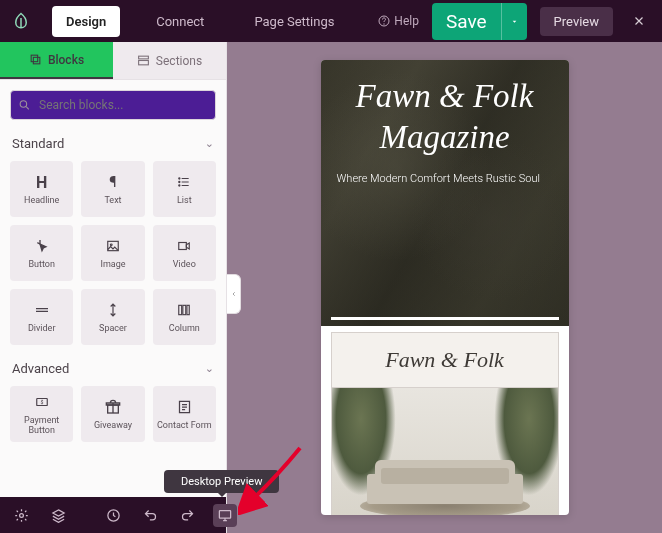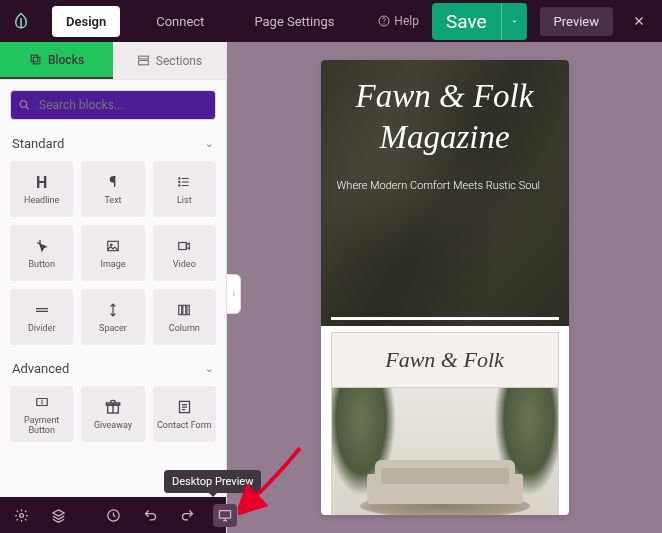--- a/index.html
+++ b/index.html
@@ -34,28 +34,28 @@
   .block{background:#efeaee;border-radius:4px;height:56px;display:flex;flex-direction:column;align-items:center;justify-content:center;gap:4px;cursor:pointer}
   .block .ico{height:20px;display:flex;align-items:center;justify-content:center;color:#4a414a;font-size:15px}
   .block .lbl{font-size:9px;color:#5c535a;text-align:center;line-height:1.1}
   .scroll{flex:1;overflow:hidden}
 
   .bottombar{height:36px;background:#2a0f27;display:flex;align-items:center;padding:0 10px;gap:14px}
   .bb-ico{color:#cdb9ca;cursor:pointer;display:flex;padding:4px}
   .bb-ico.active{background:#5a3f57;border-radius:4px}
   .bb-sep{width:1px;height:18px;background:#4e334b;margin:0 2px}
 
-  .tooltip{position:absolute;bottom:40px;left:164px;background:#3f3640;color:#fff;font-size:11px;padding:5px 8px;border-radius:4px;white-space:nowrap}
+  .tooltip{position:absolute;bottom:40px;left:164px;background:#3f3640;color:#fff;font-size:11px;padding:5px 17px;border-radius:4px;white-space:nowrap}
   .tooltip:after{content:"";position:absolute;bottom:-4px;left:50%;transform:translateX(-50%);border:4px solid transparent;border-top-color:#3f3640;border-bottom:none}
 
   .canvas{flex:1;position:relative;display:flex;align-items:flex-start;justify-content:center;padding:18px 20px}
   .device{width:248px;height:455px;background:#fff;border-radius:4px;overflow:hidden;position:relative;box-shadow:0 2px 8px rgba(0,0,0,.15)}
   .hero{height:266px;background:linear-gradient(rgba(20,20,15,.35),rgba(20,20,15,.45)),linear-gradient(120deg,#4a4738 0%,#5c5948 25%,#3e3c30 50%,#52503f 75%,#454335 100%);background-size:cover;padding:16px;position:relative;overflow:hidden}
   .hero:before{content:"";position:absolute;inset:0;background:radial-gradient(circle at 30% 40%,rgba(90,88,72,.4) 0%,transparent 40%),radial-gradient(circle at 70% 60%,rgba(60,58,48,.5) 0%,transparent 35%)}
-  .hero h1{font-family:Georgia,'Times New Roman',serif;font-style:italic;font-weight:400;color:#fff;font-size:33px;line-height:1.25;text-align:center;margin-bottom:19px;position:relative}
+  .hero h1{font-family:Georgia,'Times New Roman',serif;font-style:italic;font-weight:400;color:#fff;font-size:33px;line-height:1.25;text-align:center;margin-bottom:12px;position:relative}
   .hero p{color:#fff;font-size:11px;line-height:1.4;font-weight:300;position:relative}
   .hero:after{content:"";position:absolute;bottom:6px;left:10px;right:10px;height:3px;background:#fff}
   .card{margin:6px 10px 0;border:1px solid #d6d0cc;background:#f4f1ed}
   .card-title{font-family:Georgia,serif;font-style:italic;font-size:22px;color:#3e3a36;text-align:center;padding:14px 12px;border-bottom:1px solid #d6d0cc;background:#f4f1ed}
   .card-img{height:130px;background:linear-gradient(#e8e5df,#d8d4ca);position:relative;overflow:hidden}
   .tree{position:absolute;width:70px;height:110px;background:radial-gradient(ellipse at 50% 30%,#6b7552 0%,#4e5a3e 50%,transparent 70%);top:-2px}
   .tree.left{left:-6px}
   .tree.right{right:-6px}
   .sofa{position:absolute;bottom:14px;left:50%;transform:translateX(-50%);width:140px;height:44px;background:#c9c2b5;border-radius:6px 6px 2px 2px}
   .sofa:before{content:"";position:absolute;top:8px;left:6px;right:6px;height:16px;background:#b8b0a1;border-radius:3px}

